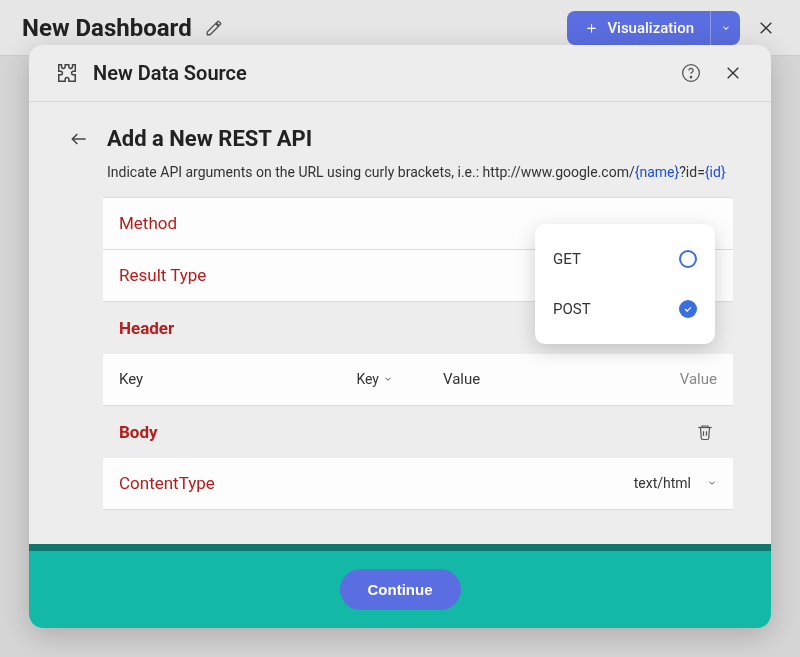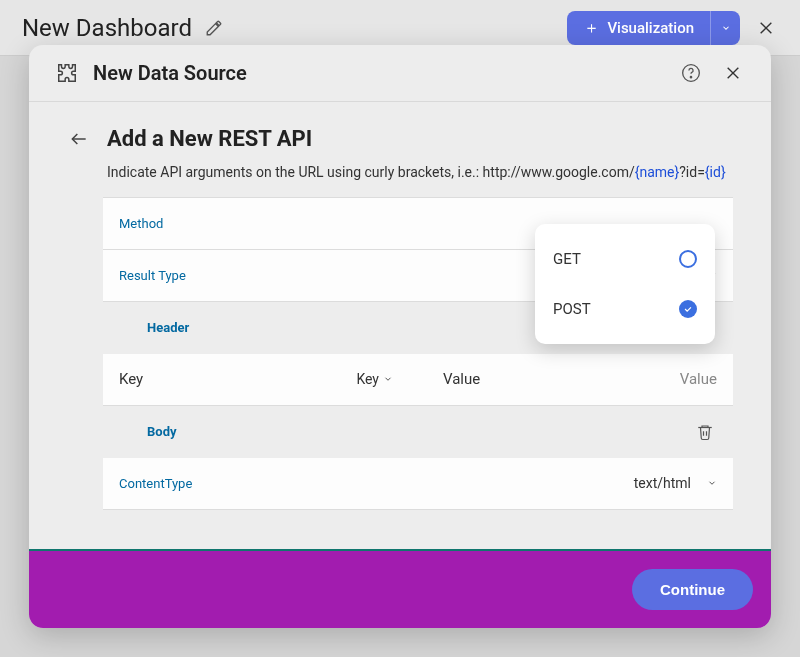--- a/index.html
+++ b/index.html
@@ -10,21 +10,21 @@
   .topbar {
     height: 56px;
     background: #e6e6e6;
     border-bottom: 1px solid #ccc;
     display: flex;
     align-items: center;
     padding: 0 22px;
     justify-content: space-between;
   }
   .topbar-left { display: flex; align-items: center; gap: 10px; }
-  .topbar-title { font-size: 24px; font-weight: 400; color: #222; }
+  .topbar-title { font-size: 24px; font-weight: 700; color: #222; }
   .topbar-right { display: flex; align-items: center; gap: 14px; }
   .viz-btn {
     display: flex; align-items: center; background: #5b6ee1; color: #fff;
     border-radius: 8px; height: 34px; overflow: hidden;
   }
   .viz-btn-main { display: flex; align-items: center; gap: 8px; padding: 0 16px; height: 100%; font-size: 15px; font-weight: 500; }
   .viz-btn-drop { display: flex; align-items: center; justify-content: center; width: 30px; height: 100%; border-left: 1px solid rgba(255,255,255,0.3); }
   .plus { font-size: 16px; line-height: 1; }
 
   .icon-btn { display: inline-flex; align-items: center; justify-content: center; width: 24px; height: 24px; color: #555; cursor: pointer; }
@@ -57,39 +57,39 @@
   .hint {
     font-size: 14px; color: #333; line-height: 1.4; padding: 0 4px 14px 4px;
     border-bottom: 1px solid #dcdcdc; margin-bottom: 0;
   }
   .hint .param { color: #1d4ed8; }
   .row {
     display: flex; align-items: center; height: 52px; padding: 0 16px;
     background: #fdfdfd;
   }
   .row.grey { background: #ededed; }
-  .row-label { font-size: 13px; color: #0369a1; }
-  .row-label.bold { font-weight: 700; margin-left: 28px; }
+  .row-label { font-size: 17px; color: #b91c1c; }
+  .row-label.bold { font-weight: 700; }
   .row-spacer { flex: 1; }
   .row-value { font-size: 14px; color: #333; display: flex; align-items: center; gap: 16px; }
   .row-actions { display: flex; align-items: center; gap: 20px; color: #555; }
 
   .kv-row {
     display: flex; height: 52px; background: #fdfdfd;
     border-bottom: 1px solid #dcdcdc; padding: 0 16px;
   }
   .kv-left { flex: 1; display: flex; align-items: center; justify-content: space-between; padding-right: 30px; }
   .kv-right { flex: 1; display: flex; align-items: center; justify-content: space-between; padding-left: 20px; }
   .kv-label { font-size: 15px; color: #333; }
   .kv-select { font-size: 14px; color: #333; display: flex; align-items: center; gap: 4px; }
   .kv-placeholder { font-size: 15px; color: #888; }
 
   .modal-footer {
-    background: #a21caf; padding: 18px; display: flex; justify-content: flex-end;
-    border-top: 2px solid #0f766e;
+    background: #14b8a6; padding: 18px; display: flex; justify-content: center;
+    border-top: 7px solid #0f766e;
   }
   .continue-btn {
     background: #5b6ee1; color: #fff; font-weight: 600; font-size: 15px;
     padding: 12px 28px; border-radius: 22px; border: none; cursor: pointer;
   }
 
   
   .popover {
     position: absolute;
     top: 122px; right: 56px;

